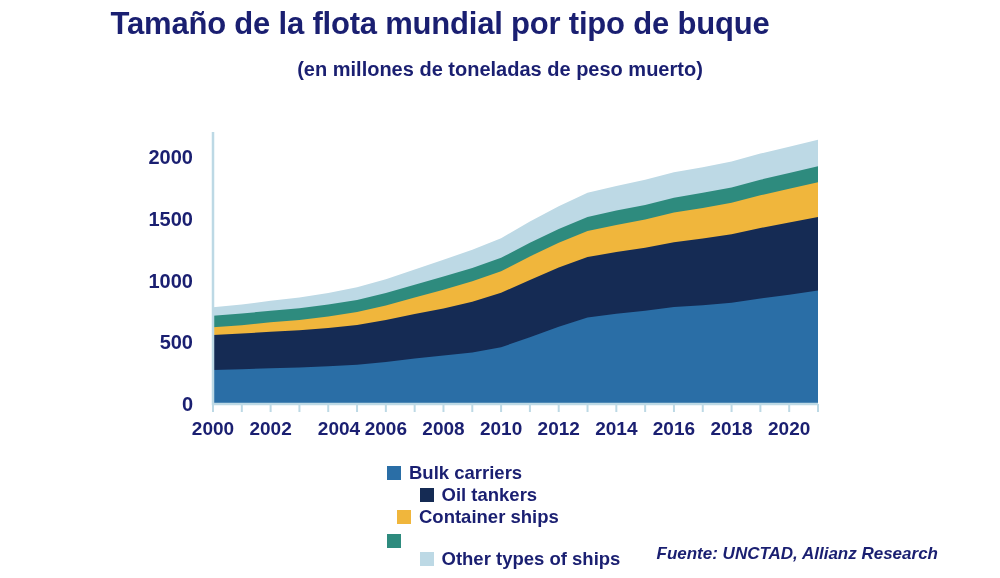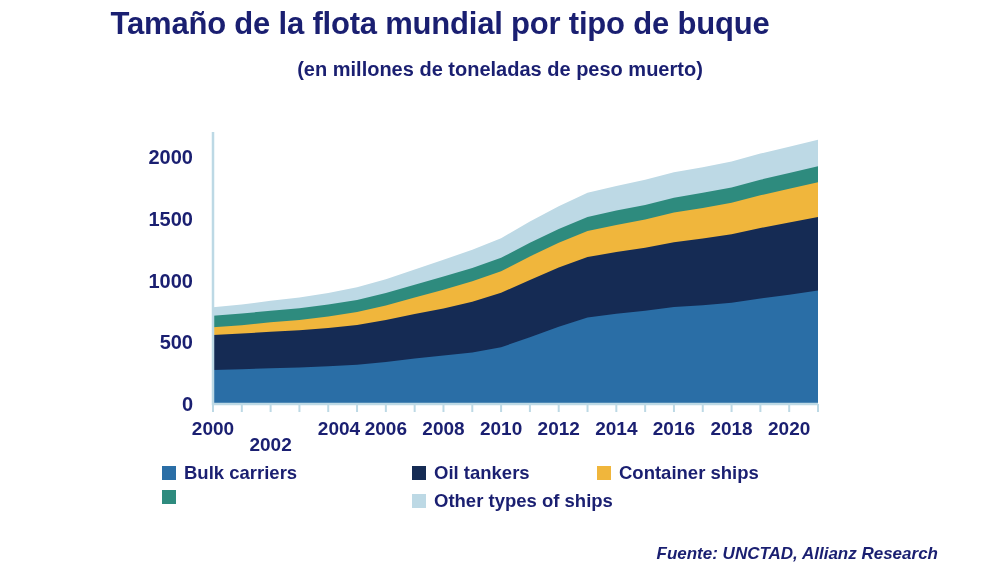--- a/index.html
+++ b/index.html
@@ -88,22 +88,23 @@
 
   
   #legend {
     position: absolute;
     left: 162px;
     top: 462px;
     width: 700px;
   }
   .legend-row {
     display: flex;
-    align-items: flex-start;
+    align-items: center;
     margin-bottom: 6px;
+    flex-direction: column;
   }
   .legend-item {
     display: flex;
     align-items: center;
     font-size: 18.5px;
     font-weight: 700;
     color: #1a1f71;
     white-space: nowrap;
   }
   .legend-item.col1 { width: 250px; }
@@ -170,21 +171,21 @@
 
   <div id="y-axis-labels">
       <div class="y-tick-label" style="top: 404px;">0</div>
       <div class="y-tick-label" style="top: 342.25px;">500</div>
       <div class="y-tick-label" style="top: 280.5px;">1000</div>
       <div class="y-tick-label" style="top: 218.75px;">1500</div>
       <div class="y-tick-label" style="top: 157px;">2000</div>
     </div>
   <div id="x-axis-labels">
       <div class="x-tick-label" style="left: 213px;">2000</div>
-      <div class="x-tick-label" style="left: 270.619px; margin-top: 16px;">2002</div>
+      <div class="x-tick-label" style="left: 270.619px;">2002</div>
       <div class="x-tick-label" style="left: 339px;">2004</div>
       <div class="x-tick-label" style="left: 385.857px;">2006</div>
       <div class="x-tick-label" style="left: 443.476px;">2008</div>
       <div class="x-tick-label" style="left: 501.095px;">2010</div>
       <div class="x-tick-label" style="left: 558.714px;">2012</div>
       <div class="x-tick-label" style="left: 616.333px;">2014</div>
       <div class="x-tick-label" style="left: 673.952px;">2016</div>
       <div class="x-tick-label" style="left: 731.571px;">2018</div>
       <div class="x-tick-label" style="left: 789.19px;">2020</div>
     </div>

